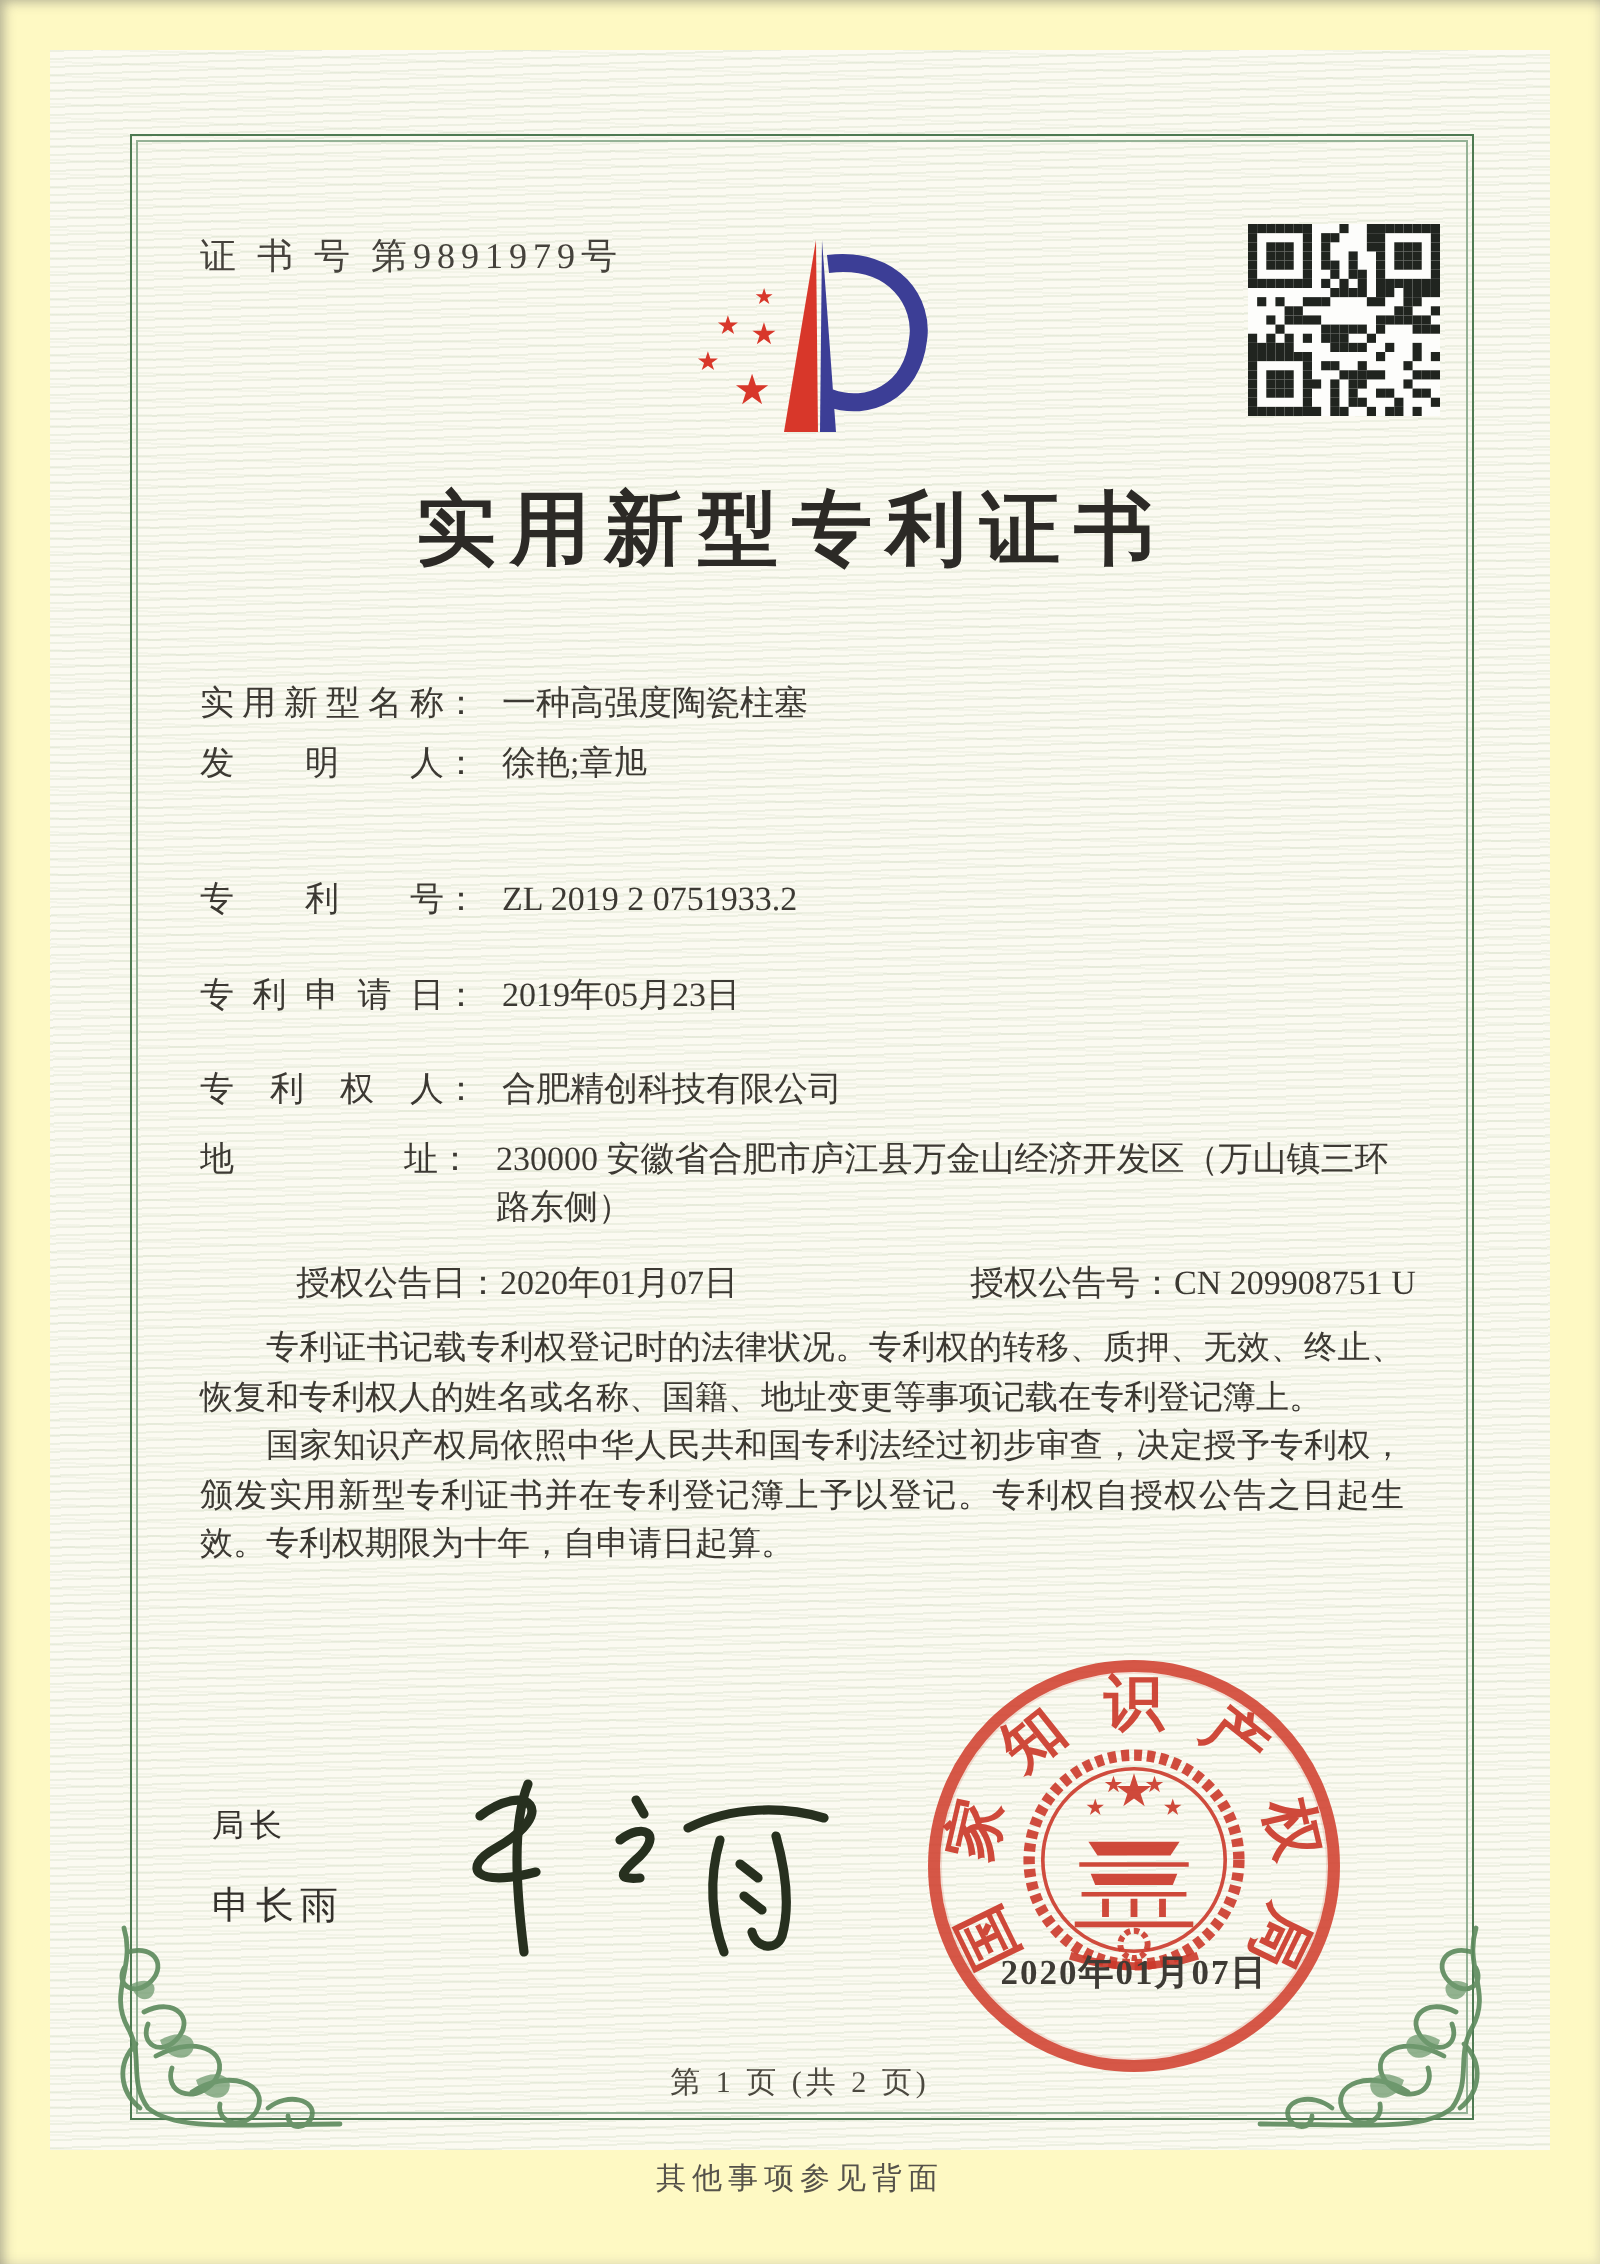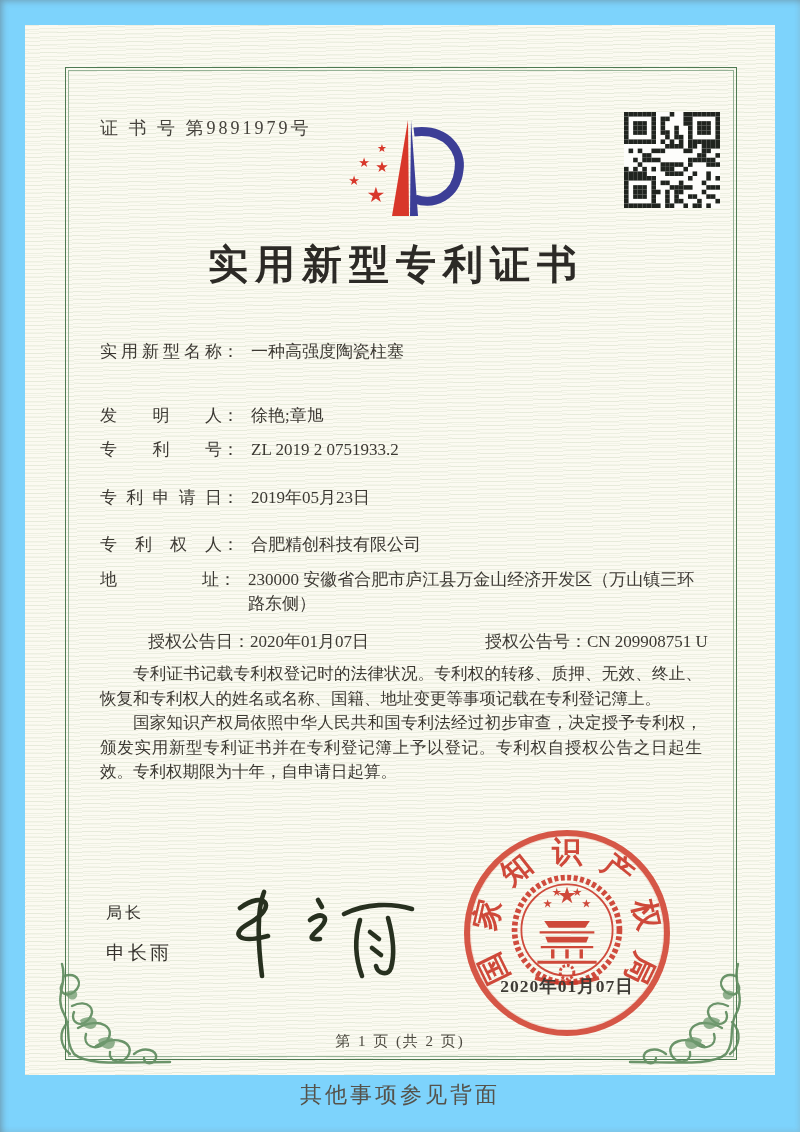--- a/index.html
+++ b/index.html
@@ -1,20 +1,20 @@
 <!DOCTYPE html>
 <html><head>
 <meta charset="utf-8">
 <style>
   * { margin:0; padding:0; box-sizing:border-box; }
   html,body { background:#ffffff; }
   body { font-family:"Liberation Serif","DejaVu Serif",serif; color:#38352f; }
   .page {
     position:relative; width:800px; height:1132px; margin:0 auto; overflow:hidden;
-    background:#7dd3fc;
+    background:#fef9c3;
     box-shadow: inset 5px 4px 6px -3px rgba(90,90,90,.45), inset -3px -3px 5px -2px rgba(140,140,140,.25);
   }
   .paper {
     position:absolute; left:25px; top:25px; width:750px; height:1050px;
     background:
       repeating-linear-gradient(178deg, rgba(150,175,130,.14) 0 1px, transparent 1px 4px),
       repeating-linear-gradient(2deg, rgba(150,175,130,.08) 0 1px, transparent 1px 7px),
       #fbfaf1;
   }
   .frame {
@@ -33,21 +33,21 @@
   .logo { position:absolute; left:330px; top:110px; width:148px; height:120px; }
   .qr { position:absolute; left:624px; top:112px; width:96px; height:96px; background:#fdfdfb; }
   .doc-title { position:absolute; left:0; top:237px; width:792px; text-align:center;
     font-size:40px; font-weight:bold; letter-spacing:7px; color:#2c2a26; }
 
   .rows { position:absolute; left:100px; top:0; width:610px; }
   .frow { position:absolute; left:0; display:flex; font-size:17px; line-height:24px; color:#3c3933; }
   .flabel { display:inline-block; width:122px; text-align:justify; text-align-last:justify; }
   .fcolon { display:inline-block; margin-right:12px; }
   .fvalue { display:inline-block; max-width:462px; }
-  .r0 { top:340px; } .r1 { top:404px; } .r2 { top:438px; }
+  .r0 { top:340px; } .r1 { top:370px; } .r2 { top:438px; }
   .r3 { top:486px; } .r4 { top:533px; } .r5 { top:568px; }
   .grant-row { position:absolute; left:100px; top:630px; width:640px; font-size:17px; color:#3c3933; }
   .grant-pair { position:absolute; top:0; white-space:nowrap;margin-left:48px; }
   .gp1 { left:0; } .gp2 { left:337px; }
 
   .paras { position:absolute; left:100px; top:662px; width:602px; font-size:16.5px;
     line-height:24.5px; text-align:justify; color:#3c3933; }
   .paras p { text-indent:2em; }
 
   .signer-title { position:absolute; left:106px; top:903px; font-size:16px; letter-spacing:3px; color:#34312c; }
@@ -58,21 +58,21 @@
     border:6px solid rgba(208,64,47,.88); box-shadow:0 0 0 1px rgba(208,64,47,.15) inset; }
   .seal-char { position:absolute; left:50%; top:50%; font-size:30px; font-weight:bold;
     color:rgba(203,57,42,.92); font-family:"Liberation Serif",serif; }
   .emblem { position:absolute; left:40px; top:34px; width:114px; height:120px; }
   .seal-date { position:absolute; left:462px; top:974px; width:210px; text-align:center;
     font-size:17.5px; letter-spacing:1px; color:#3e3b35; font-weight:bold; z-index:6; }
 
   .page-num { position:absolute; left:0; top:1032px; width:800px; text-align:center;
     font-size:15px; letter-spacing:2px; color:#4b483f; }
   .back-note { position:absolute; left:0; top:1080px; width:800px; text-align:center;
-    font-size:22px; letter-spacing:3px; color:#55524a; }
+    font-size:15px; letter-spacing:3px; color:#55524a; }
 </style>
 </head>
 <body>
 
 <div class="page">
   <div class="paper"></div>
   <div class="frame"></div>
 
   <svg class="corner-orn bl" viewBox="0 0 128 118">
     <g fill="none" stroke="#5c8a5c" stroke-width="2.4" stroke-linecap="round" opacity="0.9">

